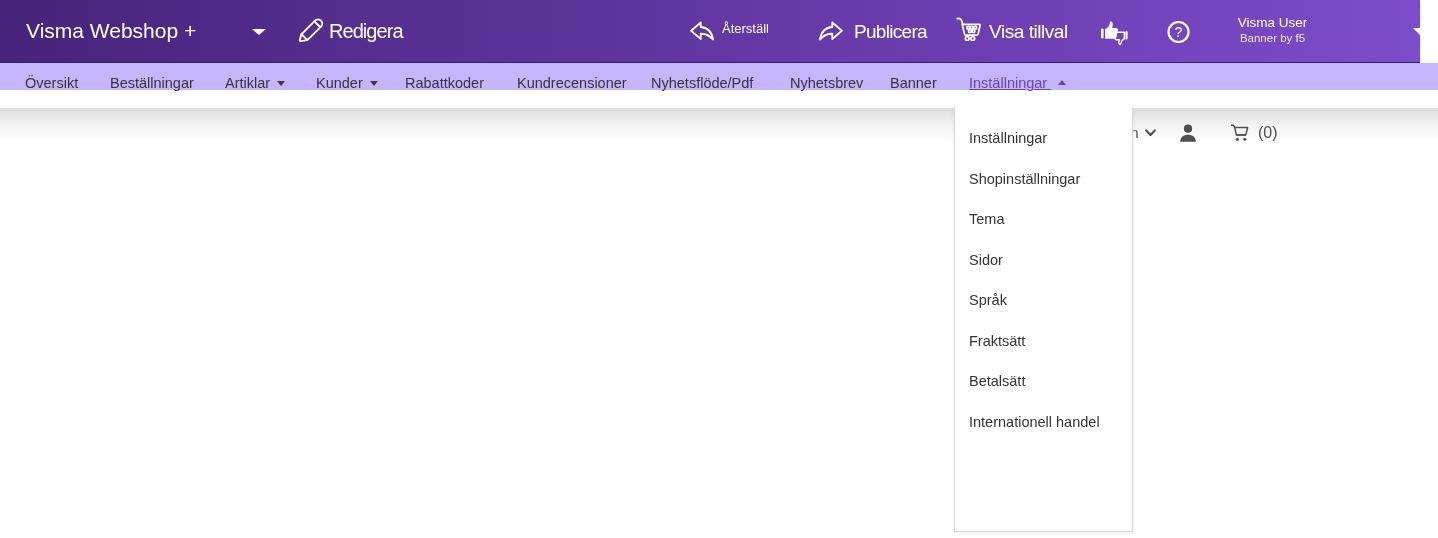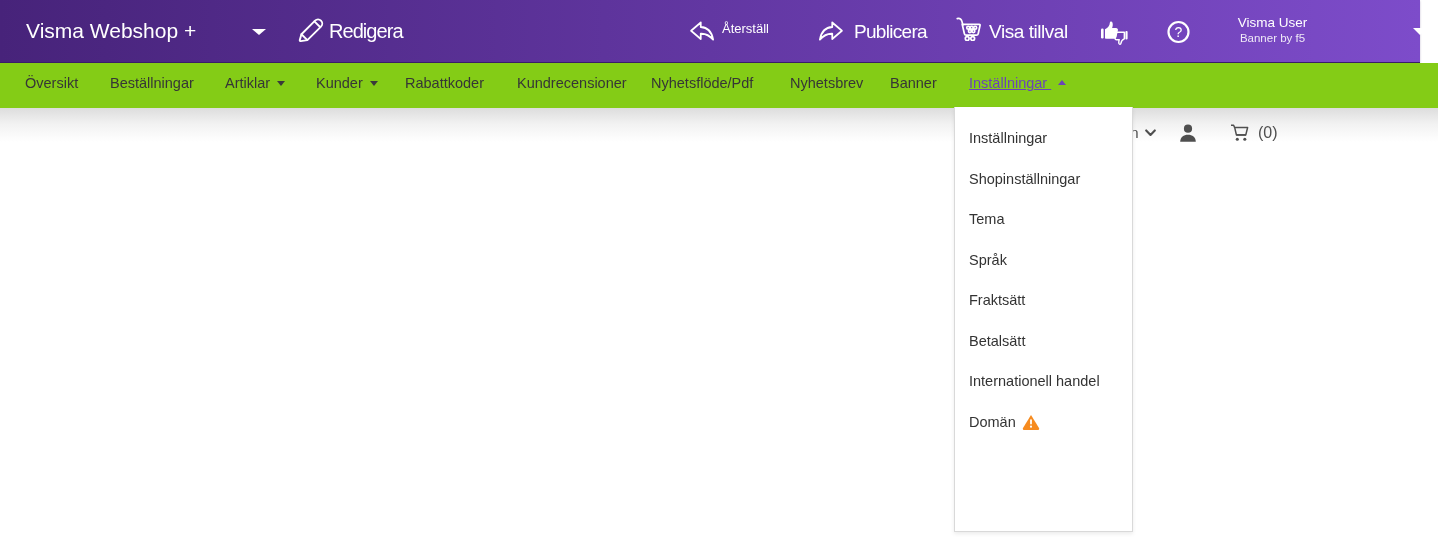--- a/index.html
+++ b/index.html
@@ -10,21 +10,21 @@
 .topbar .txt{position:absolute;color:#fff;white-space:nowrap}
 .logo{left:26px;top:19px;font-size:21px}
 .redigera{left:329px;top:19.5px;font-size:20px;letter-spacing:-0.95px}
 .aterstall{left:722px;top:21px;font-size:13px}
 .publicera{left:854px;top:21px;font-size:19px;letter-spacing:-0.7px}
 .visatillval{left:989px;top:21px;font-size:19px;letter-spacing:-0.45px}
 .userblock{position:absolute;left:1225px;top:14px;width:95px;text-align:center;color:#fff}
 .userblock .l1{font-size:13.5px;line-height:17px}
 .userblock .l2{font-size:11.5px;line-height:15px;color:#efe9f7}
 .caret-down{position:absolute;width:0;height:0;border-left:6.5px solid transparent;border-right:6.5px solid transparent;border-top:6.5px solid #fff}
-.navbar{position:absolute;left:0;top:63px;width:1438px;height:45px;background:#84cc16}
+.navbar{position:absolute;left:0;top:63px;width:1438px;height:27px;background:#c4b5fd}
 .nav-item{position:absolute;top:0;height:42px;line-height:40.5px;font-size:14.5px;color:#363636;white-space:nowrap}
 .nav-caret{display:inline-block;width:0;height:0;border-left:4.5px solid transparent;border-right:4.5px solid transparent;border-top:5px solid #3a3a3a;vertical-align:2px;margin-left:7px}
 .nav-active{color:#6b43b8;text-decoration:underline}
 .nav-caret-up{display:inline-block;width:0;height:0;border-left:4.2px solid transparent;border-right:4.2px solid transparent;border-bottom:5px solid #6b43b8;vertical-align:3px;margin-left:7px}
 .content{position:absolute;left:0;top:108px;width:1438px;height:430px;background:linear-gradient(180deg,#dddddd 0px,#f2f2f2 16px,#ffffff 34px)}
 .loggain{position:absolute;left:1081px;top:16px;font-size:15px;color:#4f4f4f}
 .pnum{position:absolute;left:1258px;top:16px;font-size:16px;color:#4f4f4f}
 .menu{position:absolute;left:954px;top:107px;width:179px;height:425px;background:#fff;border:1px solid #d9d9d9;border-top:none;box-shadow:0 2px 4px rgba(0,0,0,.08)}
 .menu ul{list-style:none;padding-top:11px}
 .menu li{height:40.5px;line-height:40.5px;padding-left:14px;font-size:14.5px;color:#333;white-space:nowrap}
@@ -107,23 +107,19 @@
     <circle cx="14.8" cy="15.3" r="1.55" fill="#4f4f4f" stroke="none"></circle>
   </svg>
   <span class="pnum">(0)</span>
 </div>
 
 <div class="menu">
   <ul>
     <li>Inställningar</li>
     <li>Shopinställningar</li>
     <li>Tema</li>
+    <li>Sidor</li>
     <li>Språk</li>
     <li>Fraktsätt</li>
     <li>Betalsätt</li>
     <li>Internationell handel</li>
-    <li>Domän<svg class="warn" width="18" height="16" viewBox="0 0 18 16">
-          <path d="M9 .9 L17 14 a1.4 1.4 0 0 1-1.2 2.1 H2.2 A1.4 1.4 0 0 1 1 14 Z" fill="#f68b1f"></path>
-          <rect x="8.1" y="5.2" width="1.8" height="5.2" rx=".9" fill="#fff"></rect>
-          <circle cx="9" cy="12.7" r="1.1" fill="#fff"></circle>
-        </svg></li>
   </ul>
 </div>
 
 </body></html>

